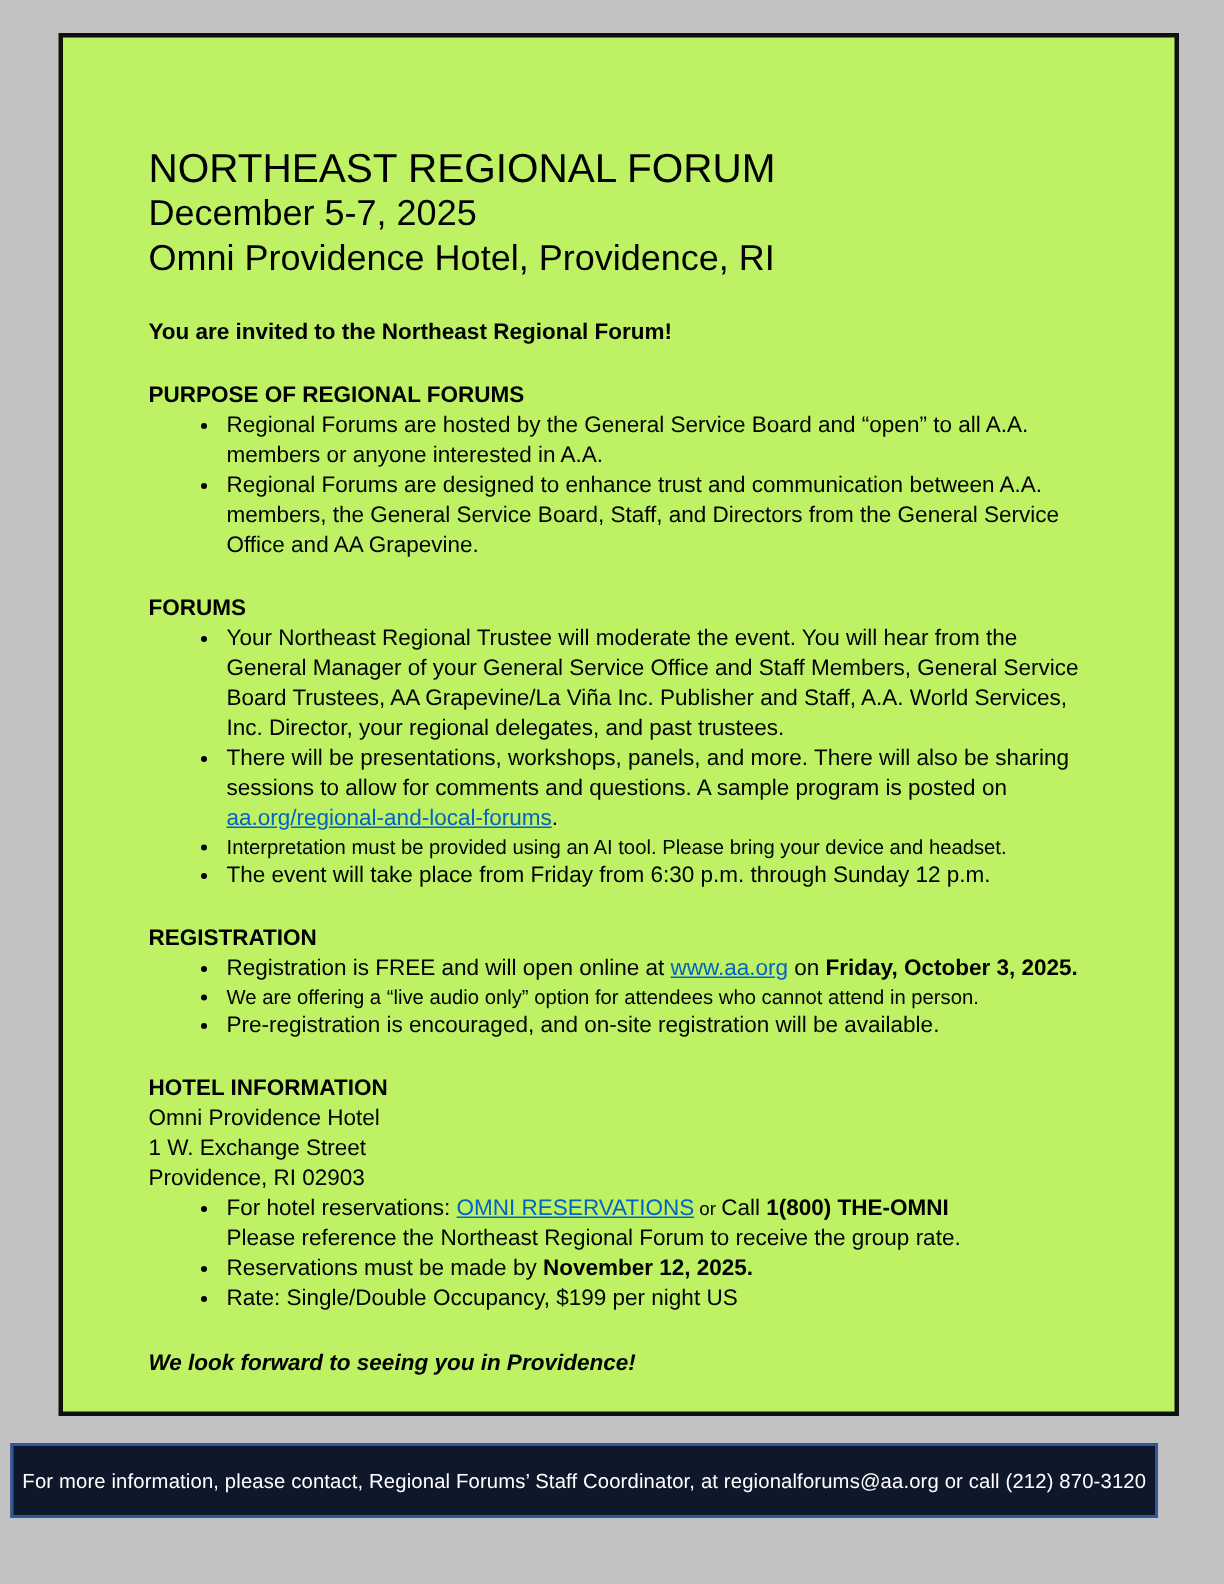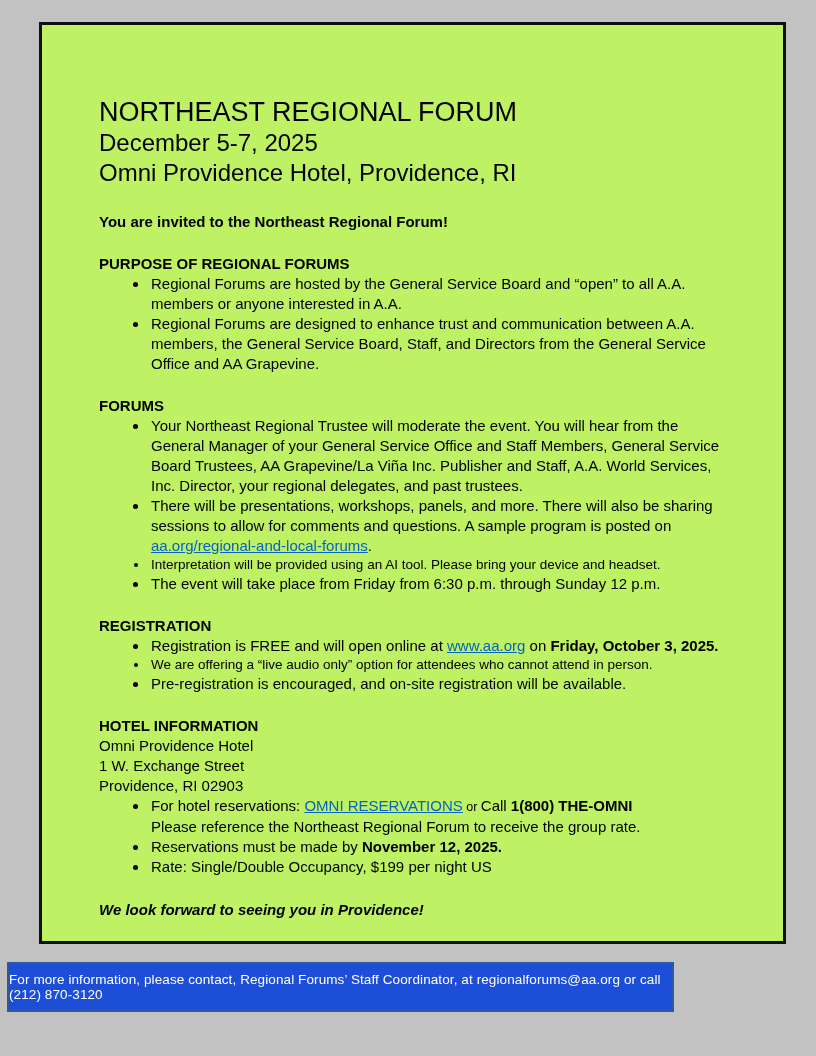--- a/index.html
+++ b/index.html
@@ -33,22 +33,22 @@
   .small { font-size: 13.5px; line-height: 18px; }
   .small-inline { font-size: 12.5px; }
   .bold { font-weight: bold; }
   a.doclink { color: #0563c1; text-decoration: underline; cursor: pointer; }
   .keep-spaces { white-space: pre-wrap; }
   .address-line { margin: 0; }
   .closing { font-weight: bold; font-style: italic; margin-top: 23px; }
   .footer-bar {
     position: absolute;
     left: 7px; top: 962px;
-    width: 667px; height: 50px;
-    background: #1d4ed8;
+    width: 765px; height: 50px;
+    background: #0f172a;
     border: 2px solid #30589e;
     box-sizing: border-box;
     display: flex; align-items: center; justify-content: center;
   }
   .footer-text { color: #ffffff; font-size: 13.5px; letter-spacing: 0.1px; }
 </style>
 </head>
 <body>
 
 <div class="page">
@@ -70,21 +70,21 @@
 
     <div class="section-heading">FORUMS</div>
     <ul class="bullets">
       <li>
         <span>Your Northeast Regional Trustee will moderate the event. You will hear from the General Manager of your General Service Office and Staff Members, General Service Board Trustees, AA Grapevine/La Viña Inc. Publisher and Staff, A.A. World Services, Inc. Director, your regional delegates, and past trustees.</span>
       </li>
       <li>
         <span class="keep-spaces">There will be presentations, workshops, panels, and more. There will also be sharing sessions to allow for comments and questions. A sample program is posted on  </span><a class="doclink">aa.org/regional-and-local-forums</a><span>.</span>
       </li>
       <li class="small">
-        <span>Interpretation will be provided using an AI tool. Please bring your device and headset.</span>
+        <span>Interpretation must be provided using an AI tool. Please bring your device and headset.</span>
       </li>
       <li>
         <span>The event will take place from Friday from 6:30 p.m. through Sunday 12 p.m.</span>
       </li>
     </ul>
 
     <div class="section-heading">REGISTRATION</div>
     <ul class="bullets">
       <li>
         <span>Registration is FREE and will open online at </span><a class="doclink">www.aa.org</a><span> on </span><span class="bold">Friday, October 3, 2025.</span>

